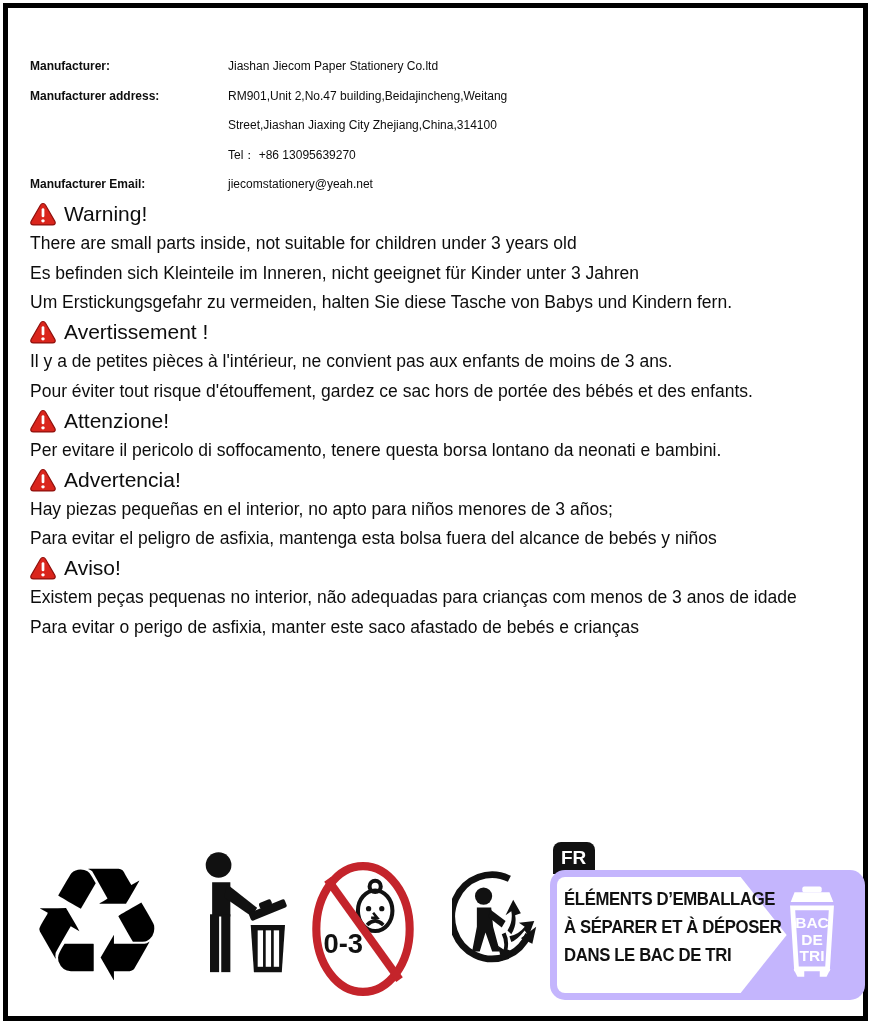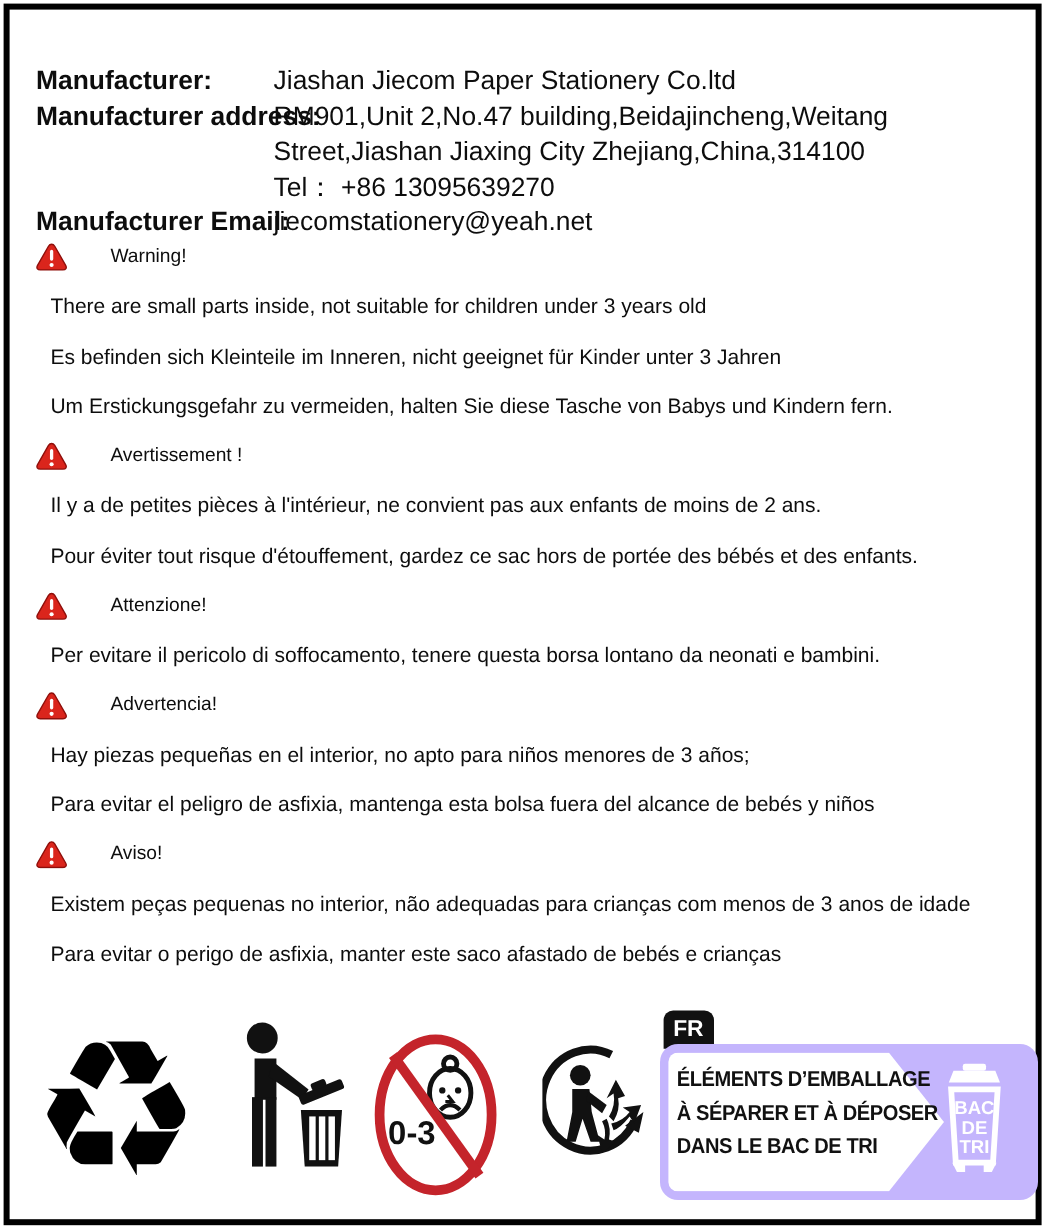--- a/index.html
+++ b/index.html
@@ -5,30 +5,30 @@
   html,body { margin:0; padding:0; }
   body {
     width:871px; height:1024px; position:relative; background:#ffffff;
     font-family:"Liberation Sans","DejaVu Sans",sans-serif; color:#0d0d0d;
     overflow:hidden;
   }
   .frame { position:absolute; inset:3px; border:5px solid #000; pointer-events:none; }
   .content { position:absolute; left:30px; top:52px; right:20px; }
 
   
-  .info-grid { display:grid; grid-template-columns:198px 1fr; font-size:22px; line-height:29.5px; }
+  .info-grid { display:grid; grid-template-columns:198px 1fr; font-size:12px; line-height:29.5px; }
   .info-label { font-weight:700; white-space:nowrap; }
   .info-value { white-space:nowrap; }
 
   
   .warn-block { margin:0; }
   .warn-title-row { display:flex; align-items:center; gap:8px; height:29.5px; }
   .wicon { width:26px; height:24px; flex:0 0 auto; }
-  .warn-title { font-size:16px;margin-left:28px; }
-  .warn-line { margin:12px; font-size:17.5px; line-height:29.5px; white-space:nowrap; }
+  .warn-title { font-size:21px; }
+  .warn-line { margin:0; font-size:17.5px; line-height:29.5px; white-space:nowrap; }
 
   
   .footer-row { position:absolute; left:26px; bottom:24px; display:flex; align-items:flex-end; }
   .recycle { font-family:"DejaVu Sans",sans-serif; font-size:158px; line-height:150px; color:#000; }
   .tidyman { width:112px; height:150px; margin-left:16px; }
   .age-warn { width:106px; height:138px; margin-left:14px; margin-bottom:2px; }
   .triman { width:88px; height:98px; margin-left:36px; margin-bottom:32px; }
 
   
   .infotri { position:relative; width:315px; height:158px; margin-left:10px; }
@@ -95,21 +95,21 @@
     <p class="warn-line">Um Erstickungsgefahr zu vermeiden, halten Sie diese Tasche von Babys und Kindern fern.</p>
   </div>
 
   <div class="warn-block">
     <div class="warn-title-row">
       <svg class="wicon">
           <use href="#warn-tri"></use>
         </svg>
       <span class="warn-title">Avertissement !</span>
     </div>
-    <p class="warn-line">Il y a de petites pièces à l'intérieur, ne convient pas aux enfants de moins de 2 ans.</p>
+    <p class="warn-line">Il y a de petites pièces à l'intérieur, ne convient pas aux enfants de moins de 3 ans.</p>
     <p class="warn-line">Pour éviter tout risque d'étouffement, gardez ce sac hors de portée des bébés et des enfants.</p>
   </div>
 
   <div class="warn-block">
     <div class="warn-title-row">
       <svg class="wicon">
           <use href="#warn-tri"></use>
         </svg>
       <span class="warn-title">Attenzione!</span>
     </div>

